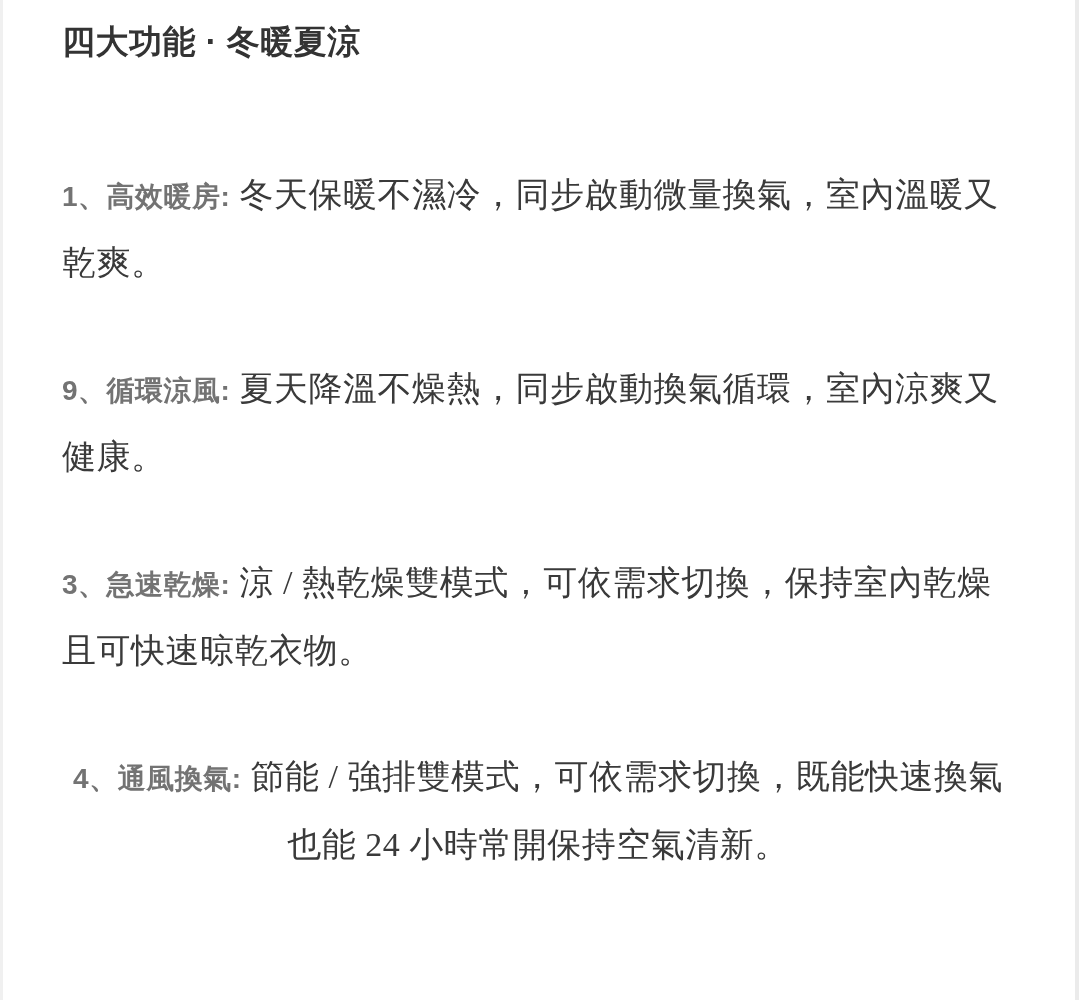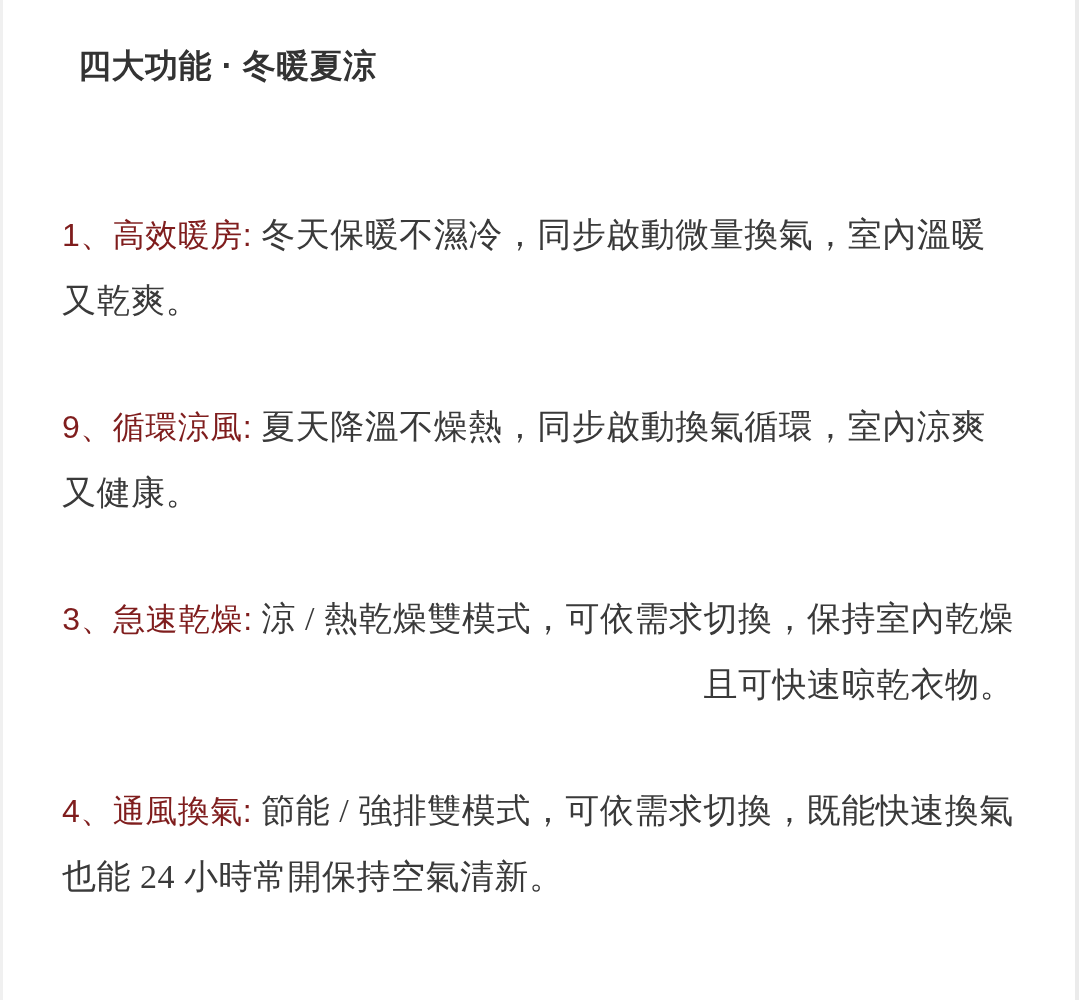--- a/index.html
+++ b/index.html
@@ -47,39 +47,39 @@
     top: 0;
     width: 952px;
   }
   .doc-title {
     font-family: "Liberation Sans", "DejaVu Sans", sans-serif;
     font-weight: bold;
     font-size: 33px;
     line-height: 44px;
     color: #333333;
     letter-spacing: 0.5px;
-    margin: 16px;
-    padding-top: 28px;
+    margin: 0;
+    padding-top: 20px;
   }
   .para {
     font-size: 34px;
     line-height: 66px;
     color: #3a3a3a;
     margin: 0;
     letter-spacing: 0.5px;
   }
   .para-1 { padding-top: 98px; }
   .para-2 { padding-top: 60px; }
-  .para-3 { padding-top: 60px; text-align: right; }
-  .para-4 { padding-top: 60px; }
+  .para-3 { padding-top: 60px; }
+  .para-4 { padding-top: 60px; text-align: center; }
   .lead {
     font-family: "Liberation Sans", "DejaVu Sans", sans-serif;
-    font-weight: normal;
-    font-size: 32px;
-    color: #7f1d1d;
+    font-weight: bold;
+    font-size: 28px;
+    color: #737373;
     letter-spacing: 0.5px;
   }
   .body-text {
     font-family: "Liberation Serif", "DejaVu Serif", serif;
     font-size: 34px;
     color: #3a3a3a;
   }
 </style>
 </head>
 <body>

